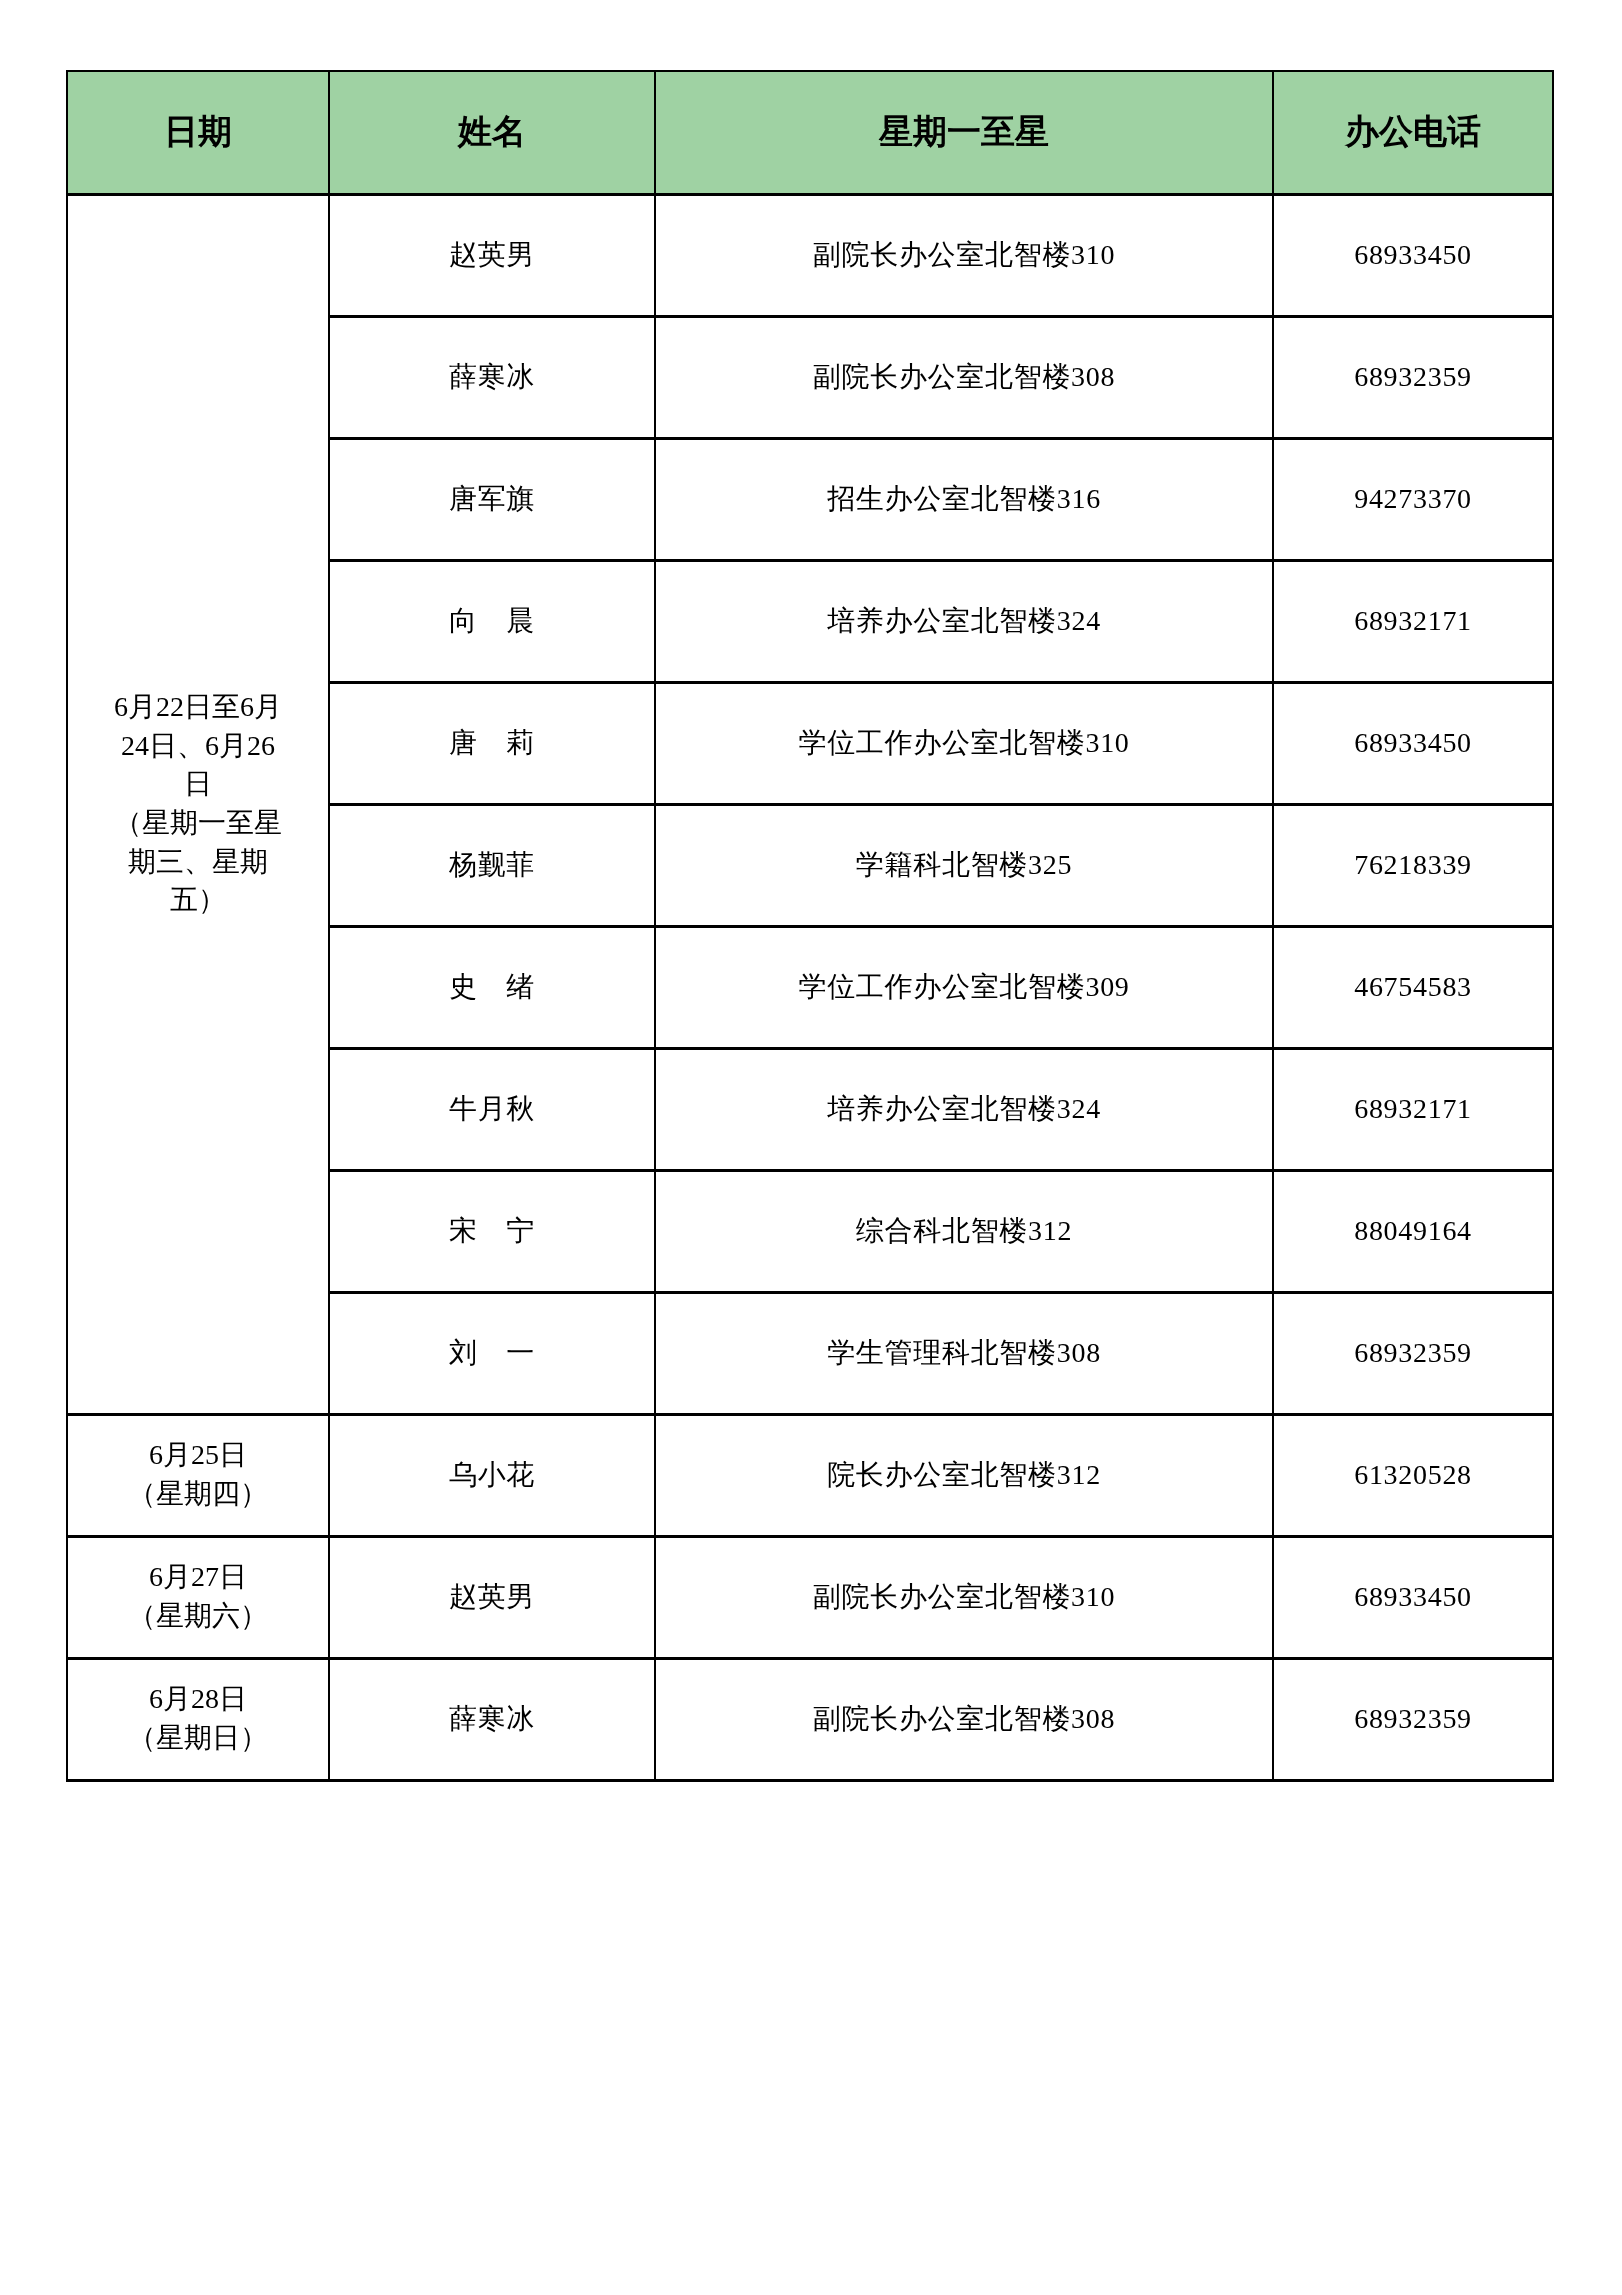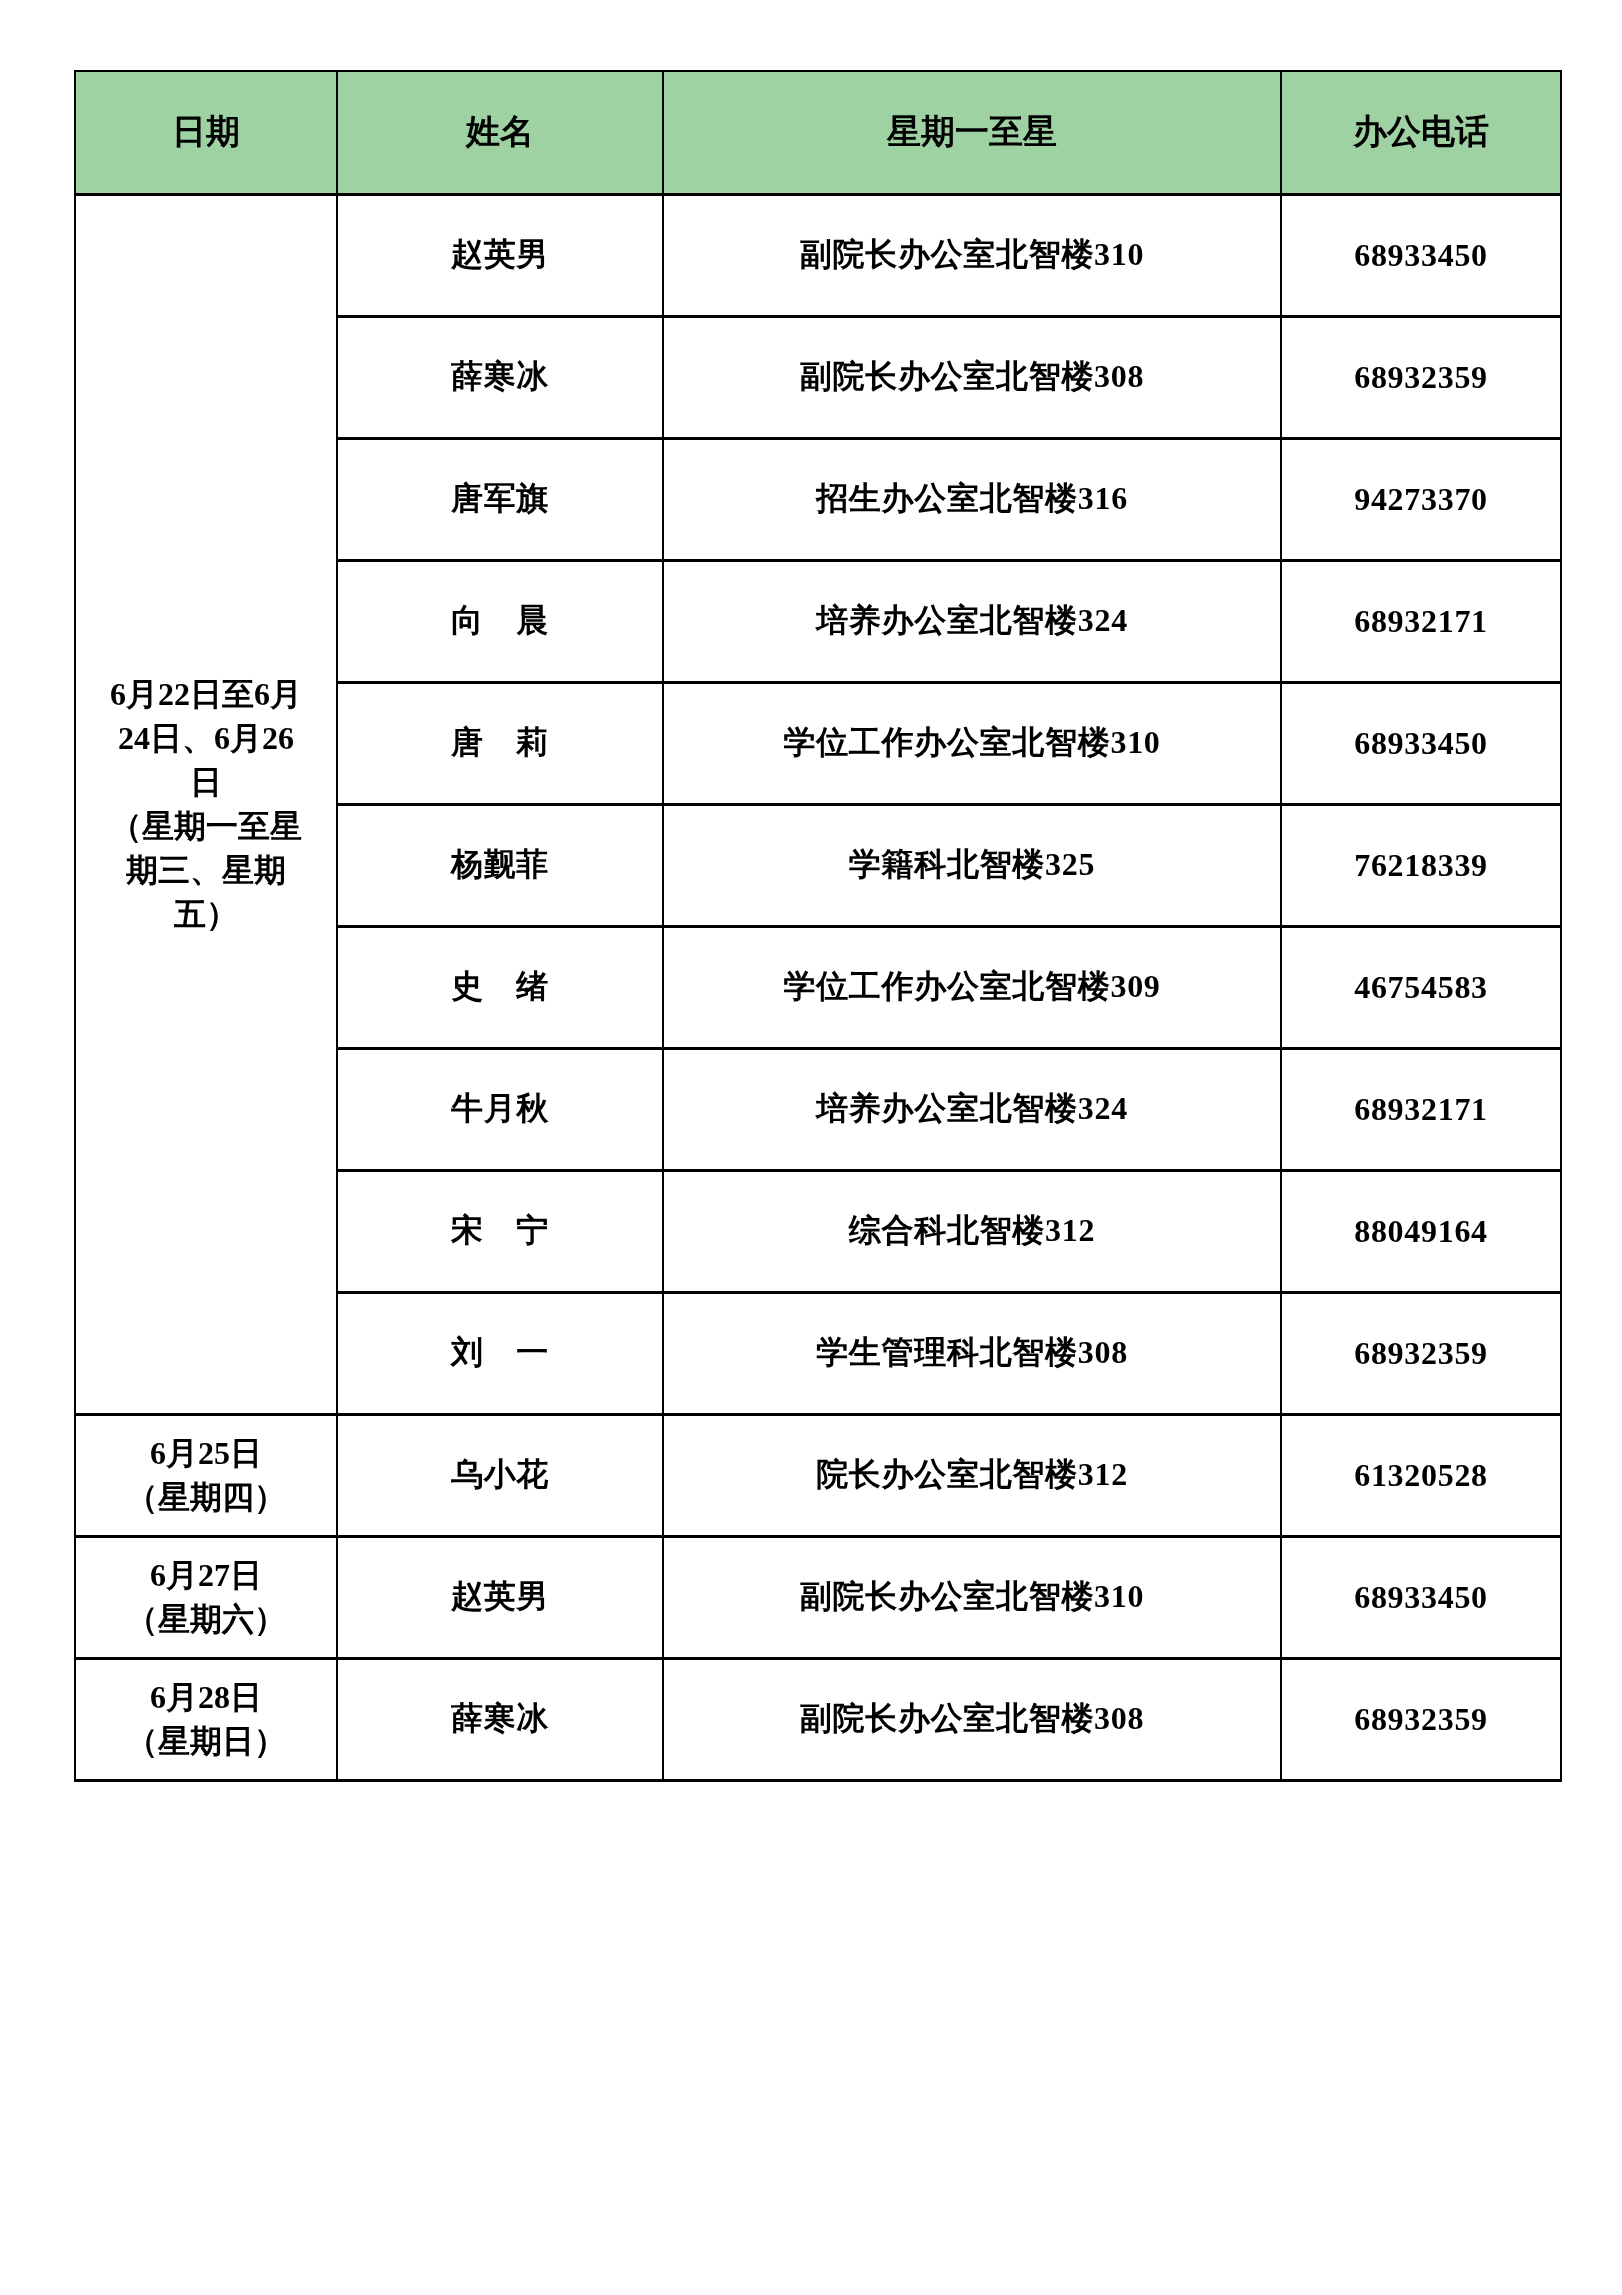--- a/index.html
+++ b/index.html
@@ -16,21 +16,21 @@
   }
   .canvas {
     position: relative;
     width: 1622px;
     height: 2295px;
     background: var(--page-bg);
     overflow: hidden;
   }
   table.schedule {
     position: absolute;
-    left: 74px;
+    left: 66px;
     top: 70px;
     width: 1486px;
     border-collapse: collapse;
     table-layout: fixed;
   }
   .col-date  { width: 262px; }
   .col-name  { width: 326px; }
   .col-loc   { width: 618px; }
   .col-phone { width: 280px; }
 
@@ -45,23 +45,22 @@
   table.schedule tbody tr { height: 122px; }
 
   table.schedule th {
     background: var(--header-bg);
     font-weight: bold;
     font-size: 34px;
     border-top-width: 2px;
     border-bottom: 3.9px solid var(--border);
   }
   table.schedule tbody td {
-    font-size: 32px;
+    font-size: 28px;
     border-top-width: 3.3px;
-    font-weight: bold;
   }
   table.schedule tbody tr.last-row td {
     border-bottom-width: 3.3px;
   }
   td.date-cell {
     font-size: 30px;
     line-height: 1.38;
     white-space: pre-line;
   }
   td.phone-cell {

